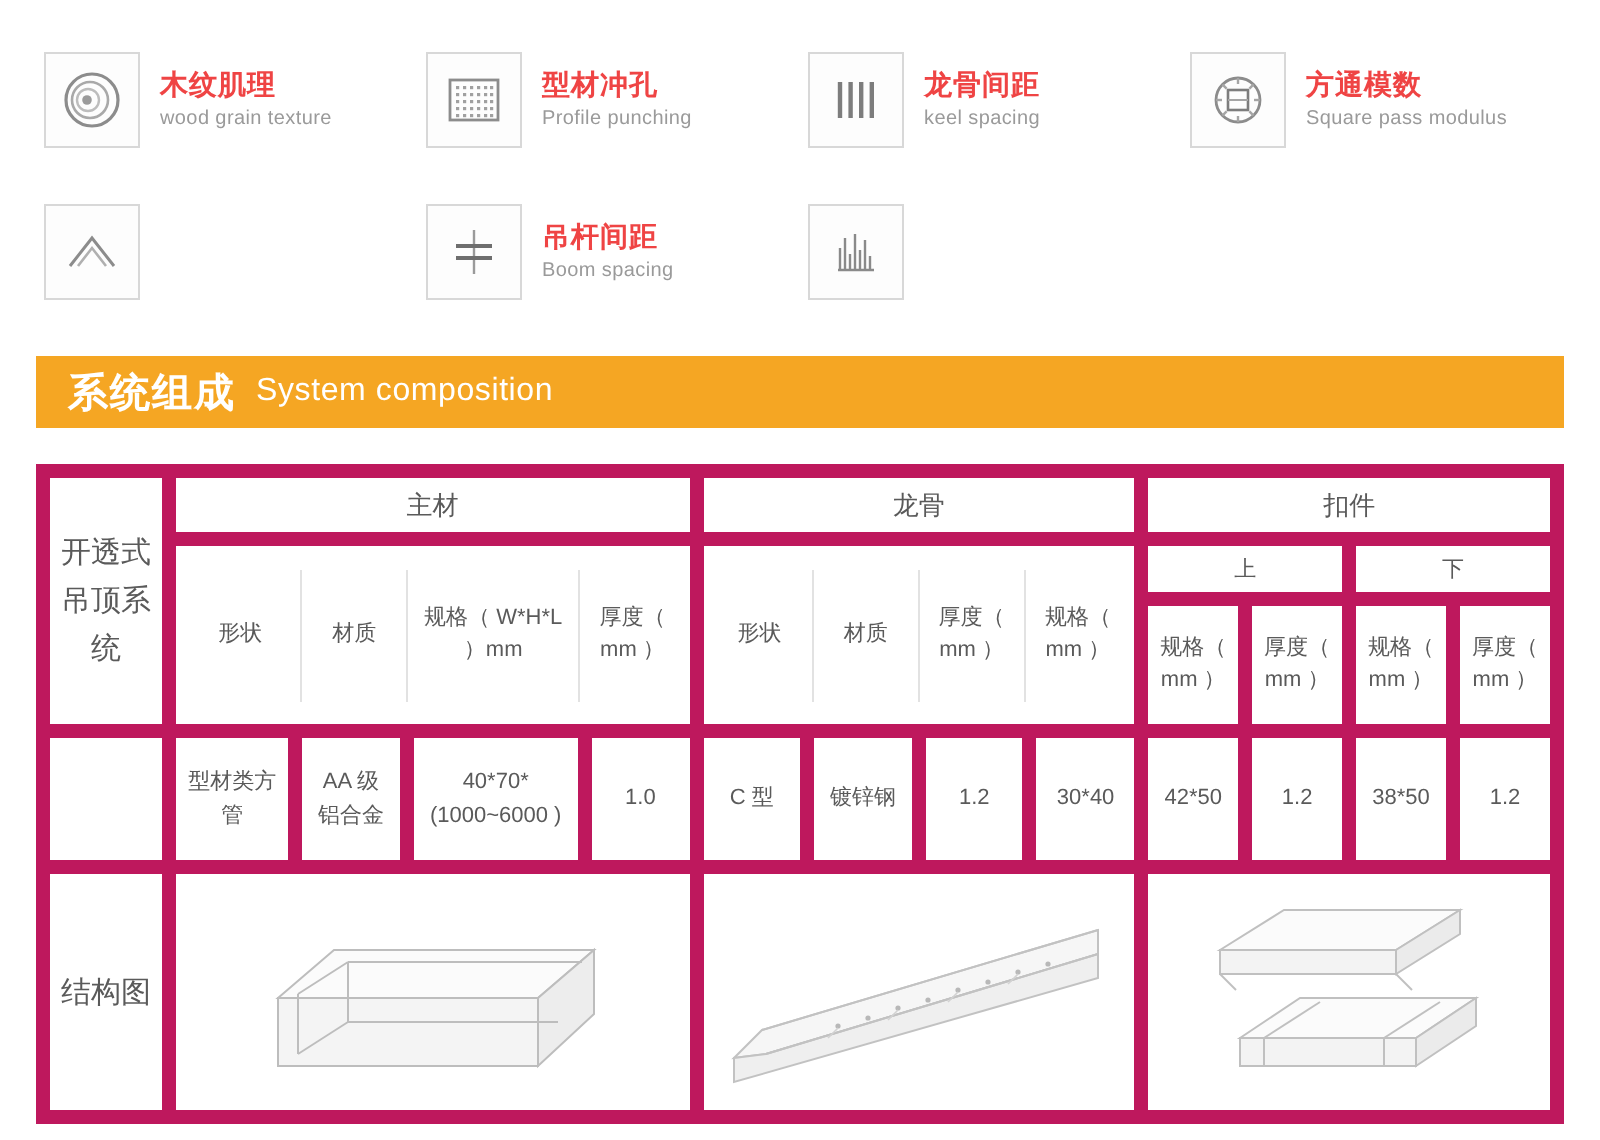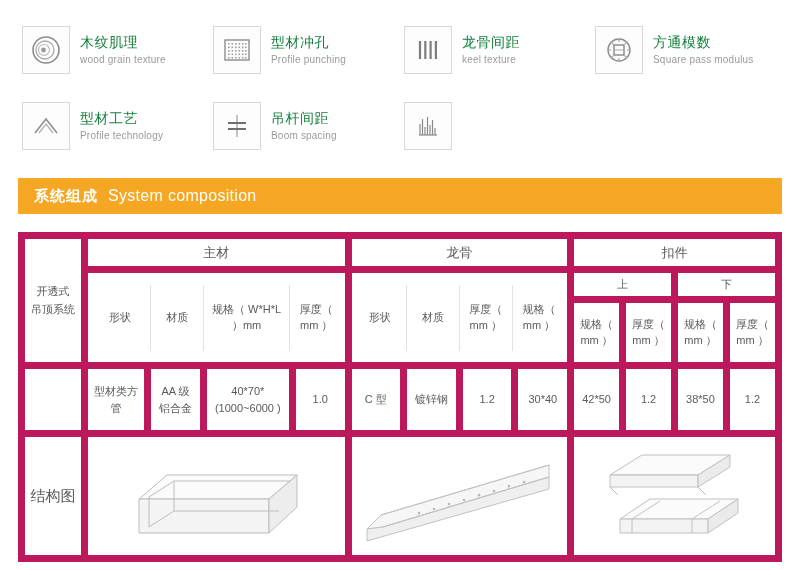--- a/index.html
+++ b/index.html
@@ -41,22 +41,22 @@
     box-sizing: border-box;
   }
   .feature-text {
     display: flex;
     flex-direction: column;
     justify-content: center;
     line-height: 1.25;
   }
   .feature-cn {
     font-size: 14px;
-    color: #15803d;
-    font-weight: normal;
+    color: #ef4444;
+    font-weight: bold;
     letter-spacing: 0.5px;
   }
   .feature-en {
     font-size: 10px;
     color: #9a9a9a;
     margin-top: 3px;
     letter-spacing: 0.2px;
   }
 
   
@@ -64,21 +64,21 @@
     margin: 14px 18px 0 18px;
     height: 36px;
     background: #f5a623;
     display: flex;
     align-items: center;
     padding-left: 16px;
     box-sizing: border-box;
     color: #ffffff;
   }
   .section-cn {
-    font-size: 15px;
+    font-size: 20px;
     font-weight: bold;
     letter-spacing: 1px;
     font-family: Liberation Serif, serif;
   }
   .section-en {
     font-size: 16px;
     margin-left: 10px;
     font-weight: normal;
     letter-spacing: 0.3px;
   }
@@ -111,21 +111,21 @@
     color: #666666;
     height: 26px;
   }
   .hdr-col {
     font-size: 11px;
     color: #666666;
     height: 66px;
     line-height: 1.45;
   }
   .rowname {
-    font-size: 11px;
+    font-size: 15px;
     color: #5a5a5a;
     line-height: 1.6;
     text-align: center;
   }
   .datacell {
     font-size: 11px;
     color: #5a5a5a;
     height: 68px;
     line-height: 1.5;
   }
@@ -215,21 +215,21 @@
         <g stroke="#7d7d7d" stroke-width="2.2">
           <line x1="9" y1="8" x2="9" y2="26"></line>
           <line x1="14.3" y1="8" x2="14.3" y2="26"></line>
           <line x1="19.6" y1="8" x2="19.6" y2="26"></line>
           <line x1="24.9" y1="8" x2="24.9" y2="26"></line>
         </g>
       </svg>
     </div>
     <div class="feature-text">
       <span class="feature-cn">龙骨间距</span>
-      <span class="feature-en">keel texture</span>
+      <span class="feature-en">keel spacing</span>
     </div>
   </div>
 
 
   <div class="feature">
     <div class="feature-icon">
       <svg width="34" height="34" viewBox="0 0 34 34">
         <circle cx="17" cy="17" r="11" fill="none" stroke="#8c8c8c" stroke-width="1.4"></circle>
         <g stroke="#a5a5a5" stroke-width="1.2">
           <line x1="17" y1="6" x2="17" y2="9"></line>
@@ -250,24 +250,20 @@
       <span class="feature-en">Square pass modulus</span>
     </div>
   </div>
 
   <div class="feature">
     <div class="feature-icon">
       <svg width="34" height="34" viewBox="0 0 34 34">
         <polyline points="6,24 17,10 28,24" fill="none" stroke="#8c8c8c" stroke-width="1.5"></polyline>
         <polyline points="10,24 17,15 24,24" fill="none" stroke="#b0b0b0" stroke-width="1.3"></polyline>
       </svg>
-    </div>
-    <div class="feature-text">
-      <span class="feature-cn">型材工艺</span>
-      <span class="feature-en">Profile technology</span>
     </div>
   </div>
 
   <div class="feature">
     <div class="feature-icon">
       <svg width="34" height="34" viewBox="0 0 34 34">
         <line x1="17" y1="6" x2="17" y2="28" stroke="#9a9a9a" stroke-width="1.2"></line>
         <line x1="8" y1="14" x2="26" y2="14" stroke="#6e6e6e" stroke-width="2"></line>
         <line x1="8" y1="20" x2="26" y2="20" stroke="#6e6e6e" stroke-width="2"></line>
       </svg>

